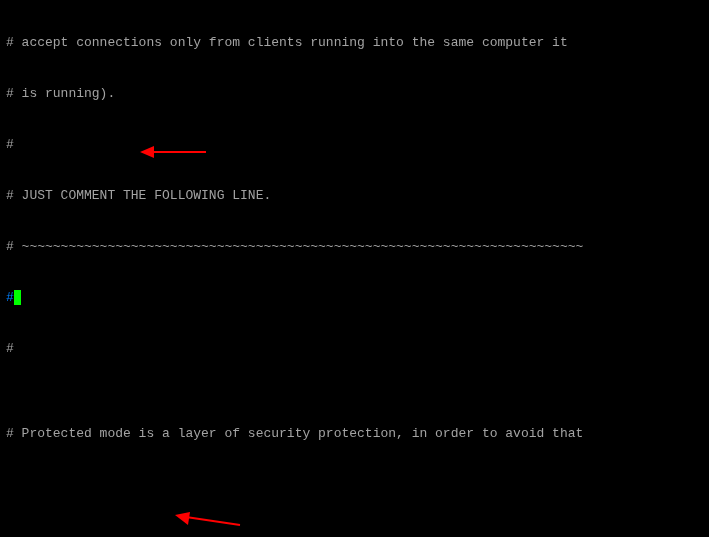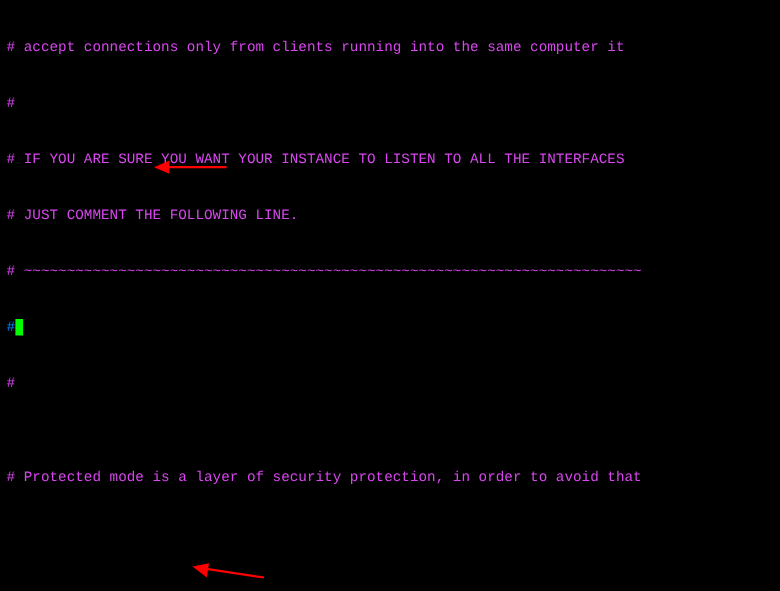--- a/index.html
+++ b/index.html
@@ -11,43 +11,43 @@
     line-height: 17px;
     width: 709px;
     height: 537px;
     overflow: hidden;
     position: relative;
   }
   .term {
     padding: 0 6px;
     white-space: pre;
   }
-  .line { color: #d946ef; display: block; }
+  .line { color: #a3a3a3; display: block; }
   .cursor-line { display: block; }
   .cursor {
     display: inline-block;
     background: #00ff00;
     color: #000;
     width: 7.2px;
     height: 15px;
     vertical-align: text-bottom;
   }
   .arrow {
     position: absolute;
     pointer-events: none;
   }
   .arrow svg { display: block; }
 </style>
 </head>
 <body>
 
 <div class="term">
   <span class="line"># accept connections only from clients running into the same computer it</span>
+  <span class="line"># is running).</span>
   <span class="line">#</span>
-  <span class="line"># IF YOU ARE SURE YOU WANT YOUR INSTANCE TO LISTEN TO ALL THE INTERFACES</span>
   <span class="line"># JUST COMMENT THE FOLLOWING LINE.</span>
   <span class="line"># ~~~~~~~~~~~~~~~~~~~~~~~~~~~~~~~~~~~~~~~~~~~~~~~~~~~~~~~~~~~~~~~~~~~~~~~~</span>
   <span class="cursor-line"><span style="color:#0080ff">#</span><span class="cursor"></span></span>
   <span class="line">#</span>
   <span class="line"></span>
   <span class="line"># Protected mode is a layer of security protection, in order to avoid that</span>
   
   
   
   

